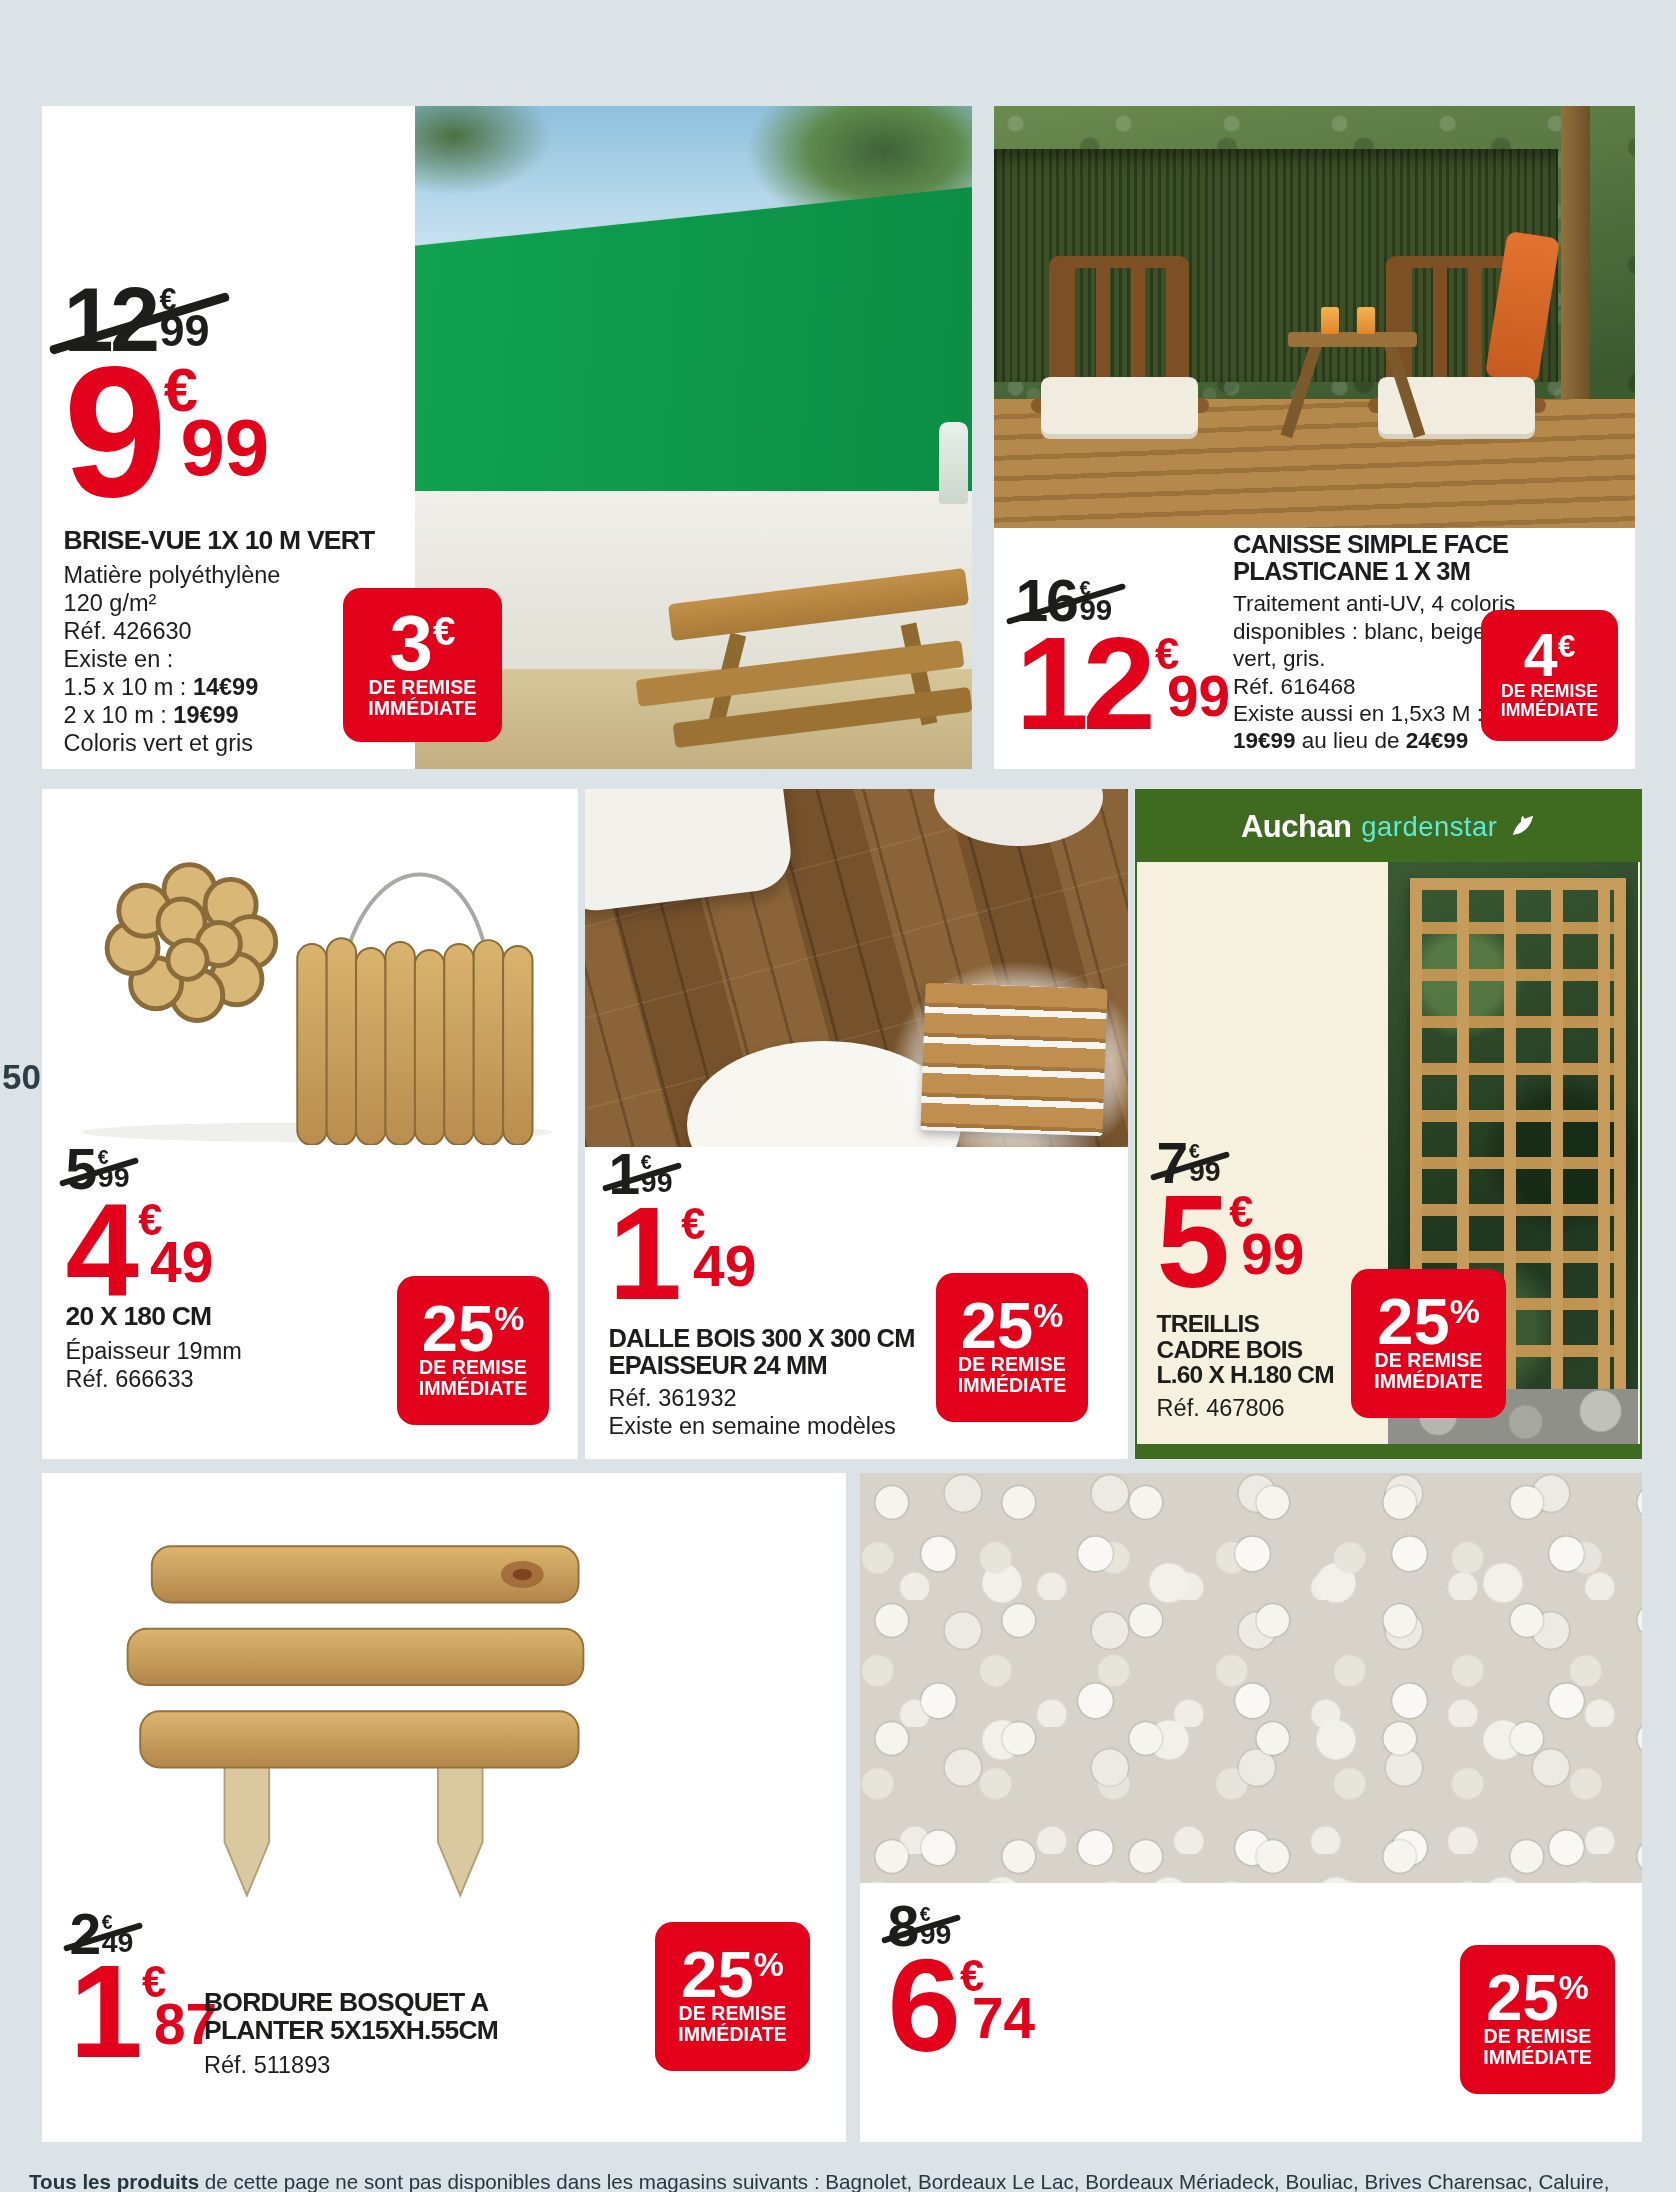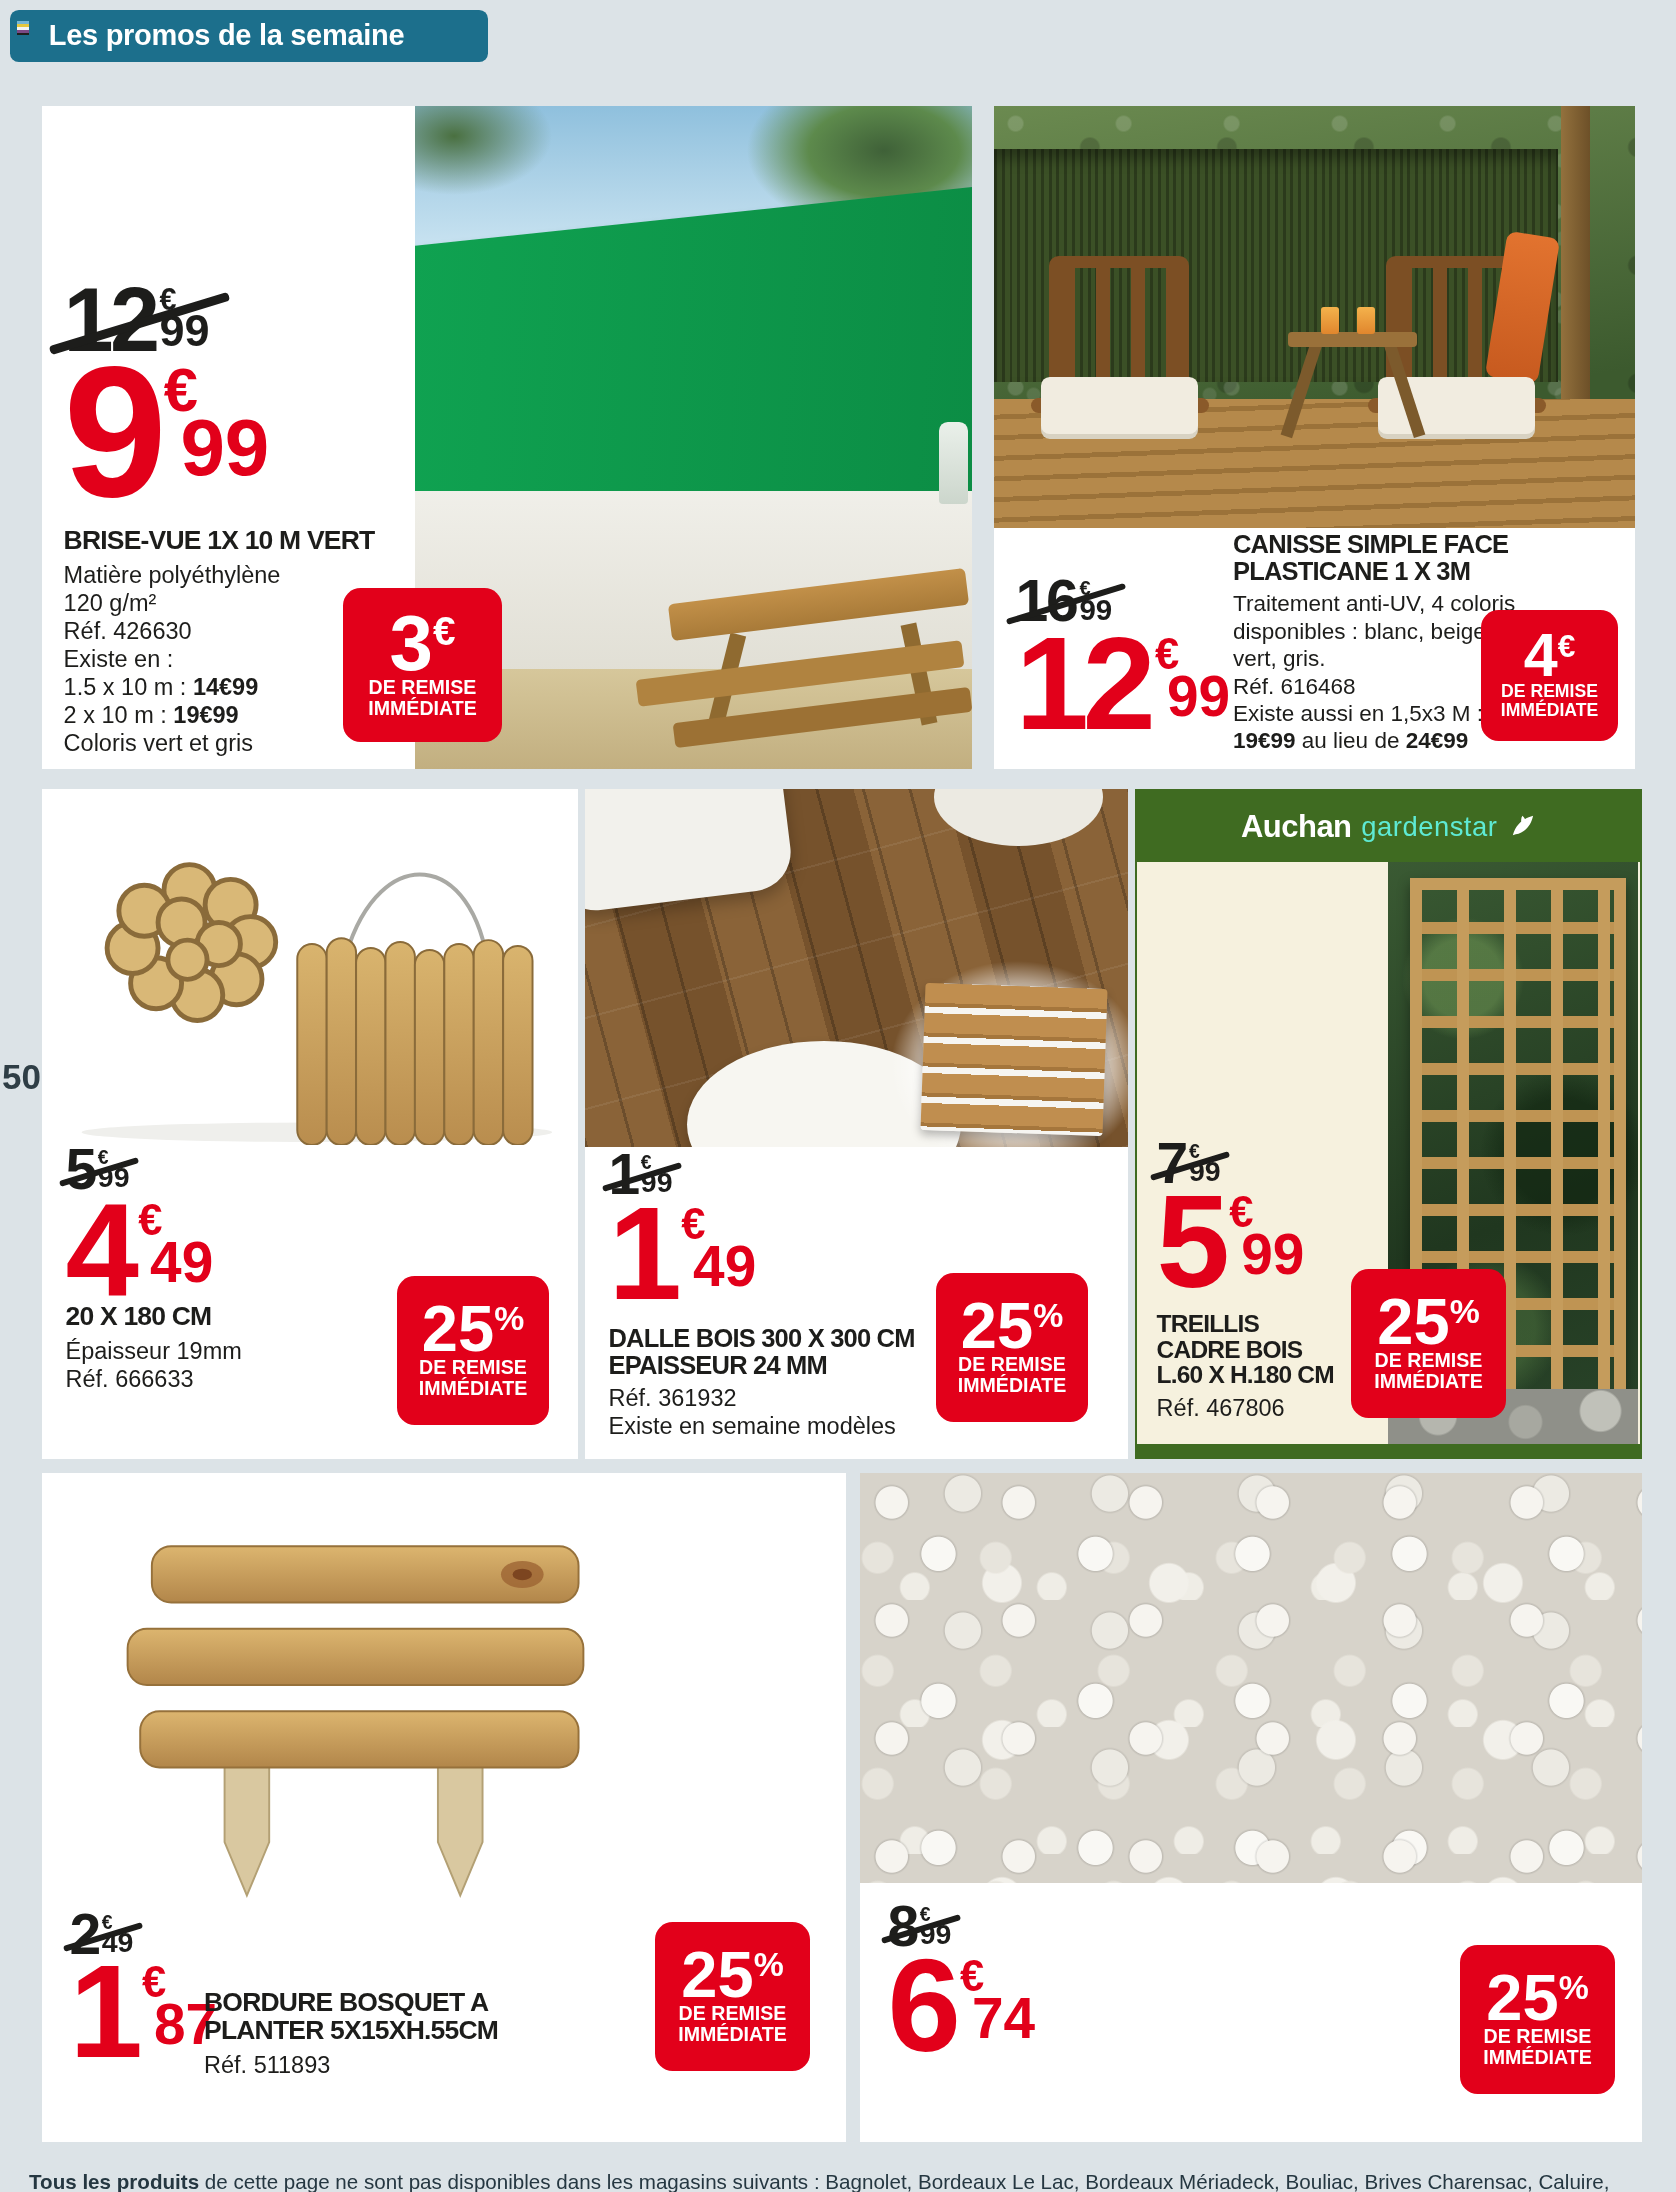--- a/index.html
+++ b/index.html
@@ -145,24 +145,20 @@
 
   
   .footer{position:absolute;left:29px;top:2148px;width:1627px;font-size:20.6px;line-height:1.22;color:#253741;}
   .footer b{font-weight:700;}
 </style>
 </head>
 <body>
 
 <div id="page">
 
-  <div class="banner">
-    <span class="regmark"></span>
-    <span class="txt">Les promos de la semaine</span>
-  </div>
 
   <div class="pagenum">50</div>
 
   <section class="card" style="left:42px;top:106px;width:930px;height:663px">
     <div class="photo s1" style="left:373px;top:0;width:557px;height:663px">
       <div class="sky"></div>
       <i class="fol"></i>
       <i class="fol2"></i>
       <div class="tarp"></div>
       <div class="wall"></div>

